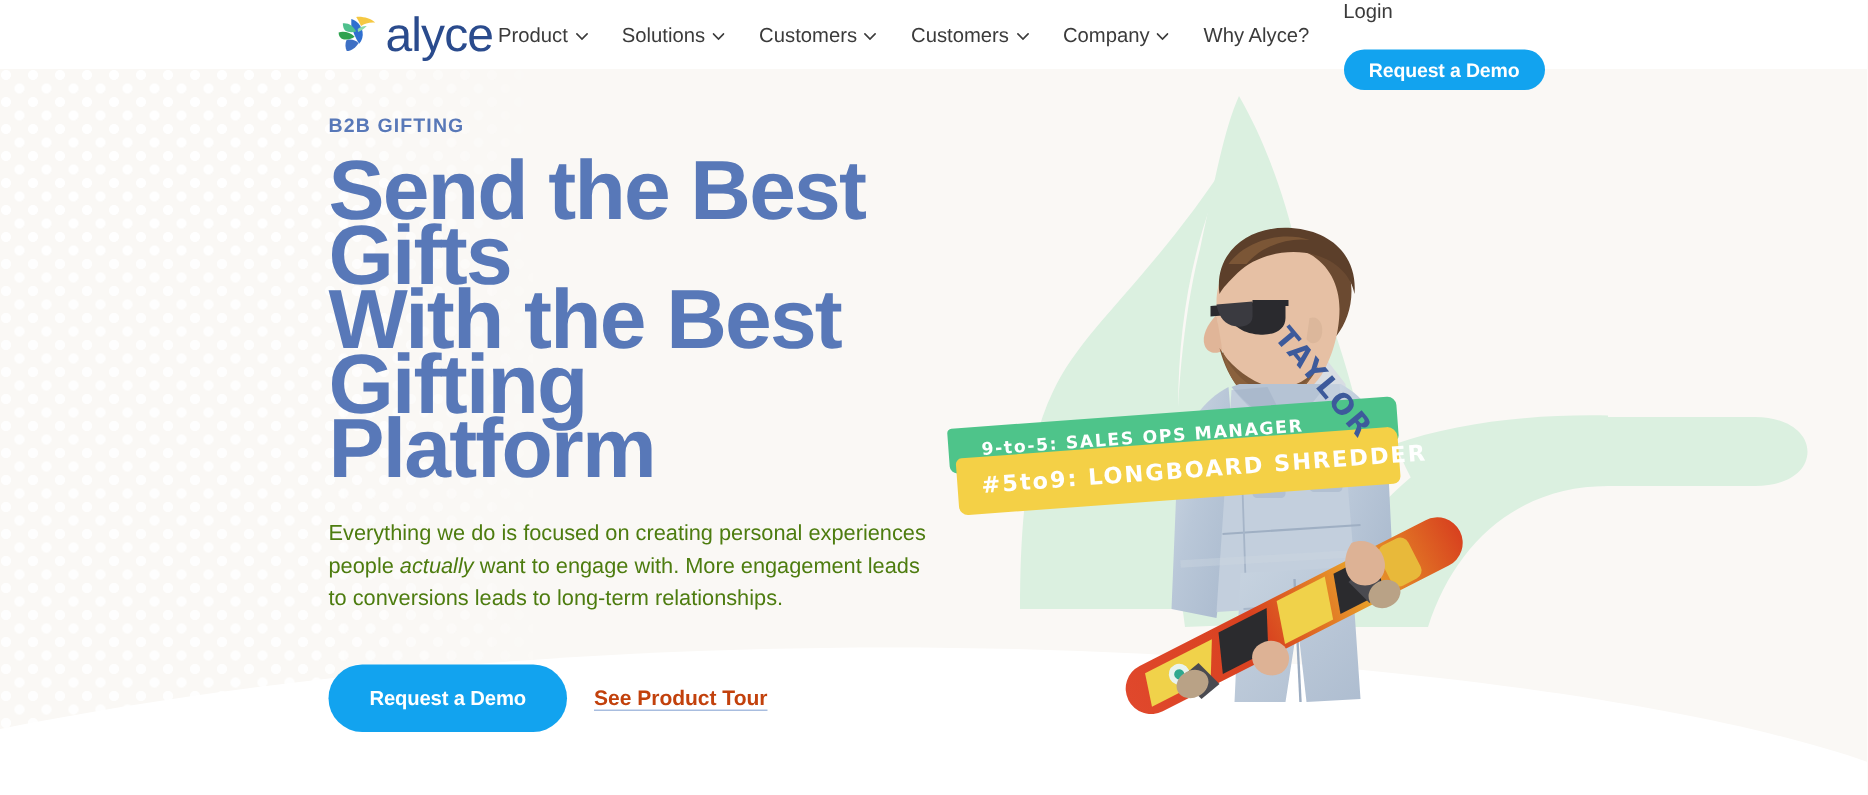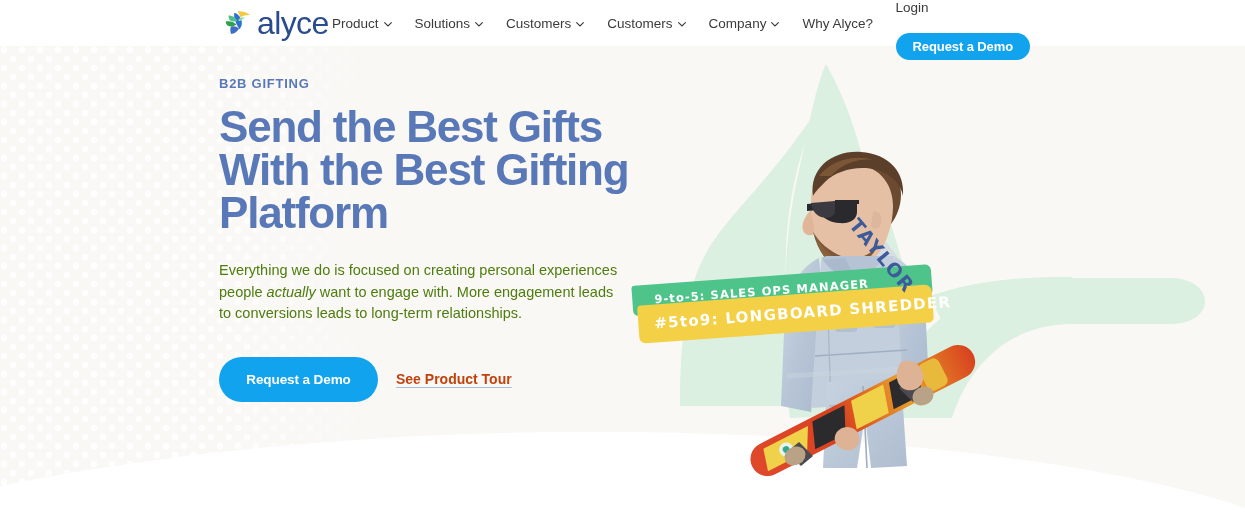--- a/index.html
+++ b/index.html
@@ -80,21 +80,21 @@
     position:absolute;left:0;bottom:0;width:1245px;height:140px;
   }
 
   
   .copy{position:absolute;left:219px;top:30px;width:430px;z-index:30;}
   .eyebrow{
     font-size:13px;font-weight:700;letter-spacing:.75px;color:#5878b8;
     margin:0 0 14px 0;
   }
   h1.headline{
-    margin:0;font-size:44px;line-height:43px;font-weight:800;
+    margin:0;font-size:56px;line-height:43px;font-weight:800;
     color:#5878b8;letter-spacing:-1.2px;
   }
   .subcopy{
     margin:26px 0 0 0;width:400px;
     font-size:14.5px;line-height:21.5px;color:#4d7c0f;
   }
   .subcopy i{font-style:italic;}
   .cta-row{margin-top:32px;display:flex;align-items:center;gap:18px;}
   .demo-btn-hero{
     background:#12a3ef;color:#fff;border:none;border-radius:24px;

